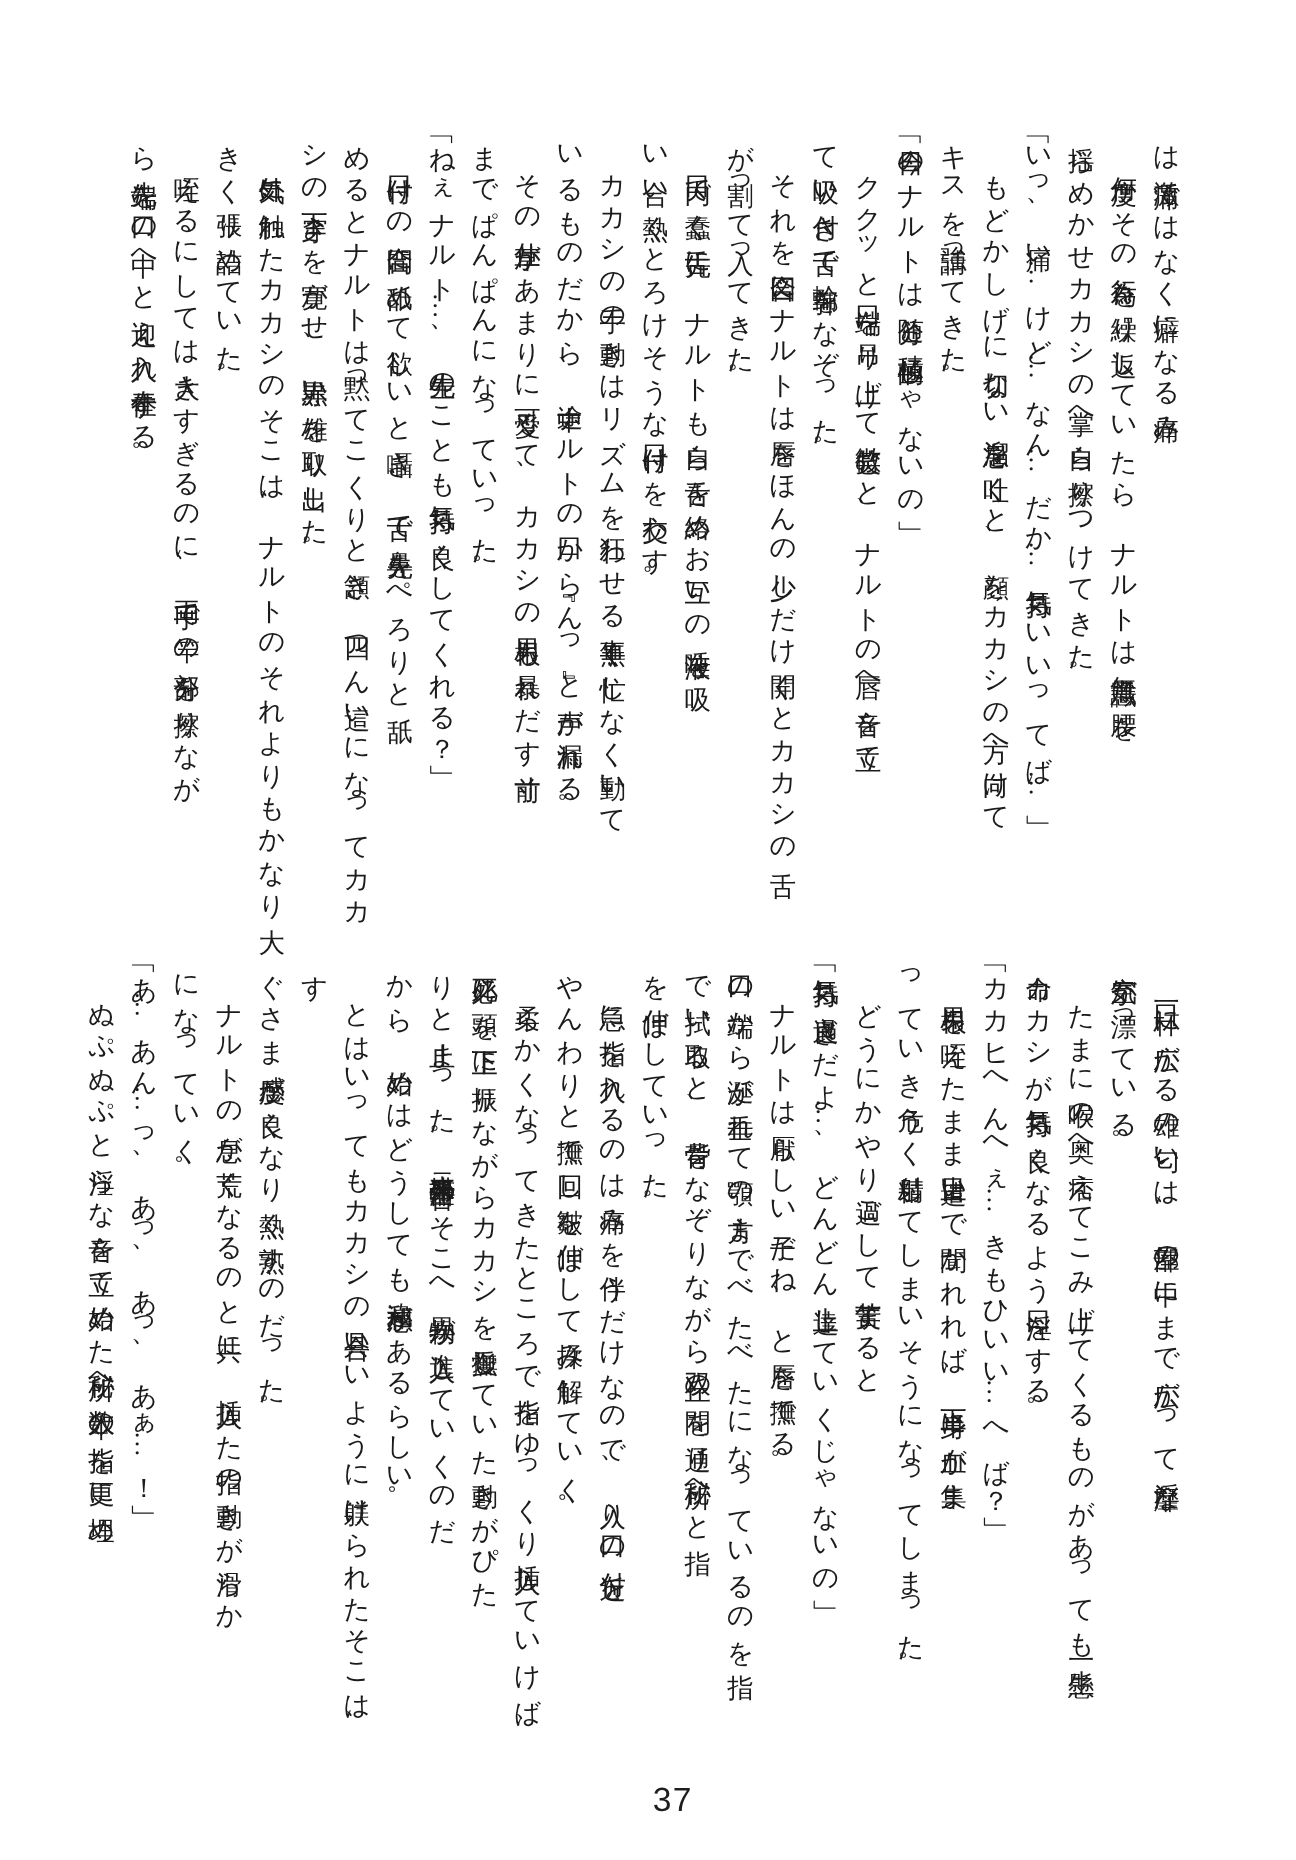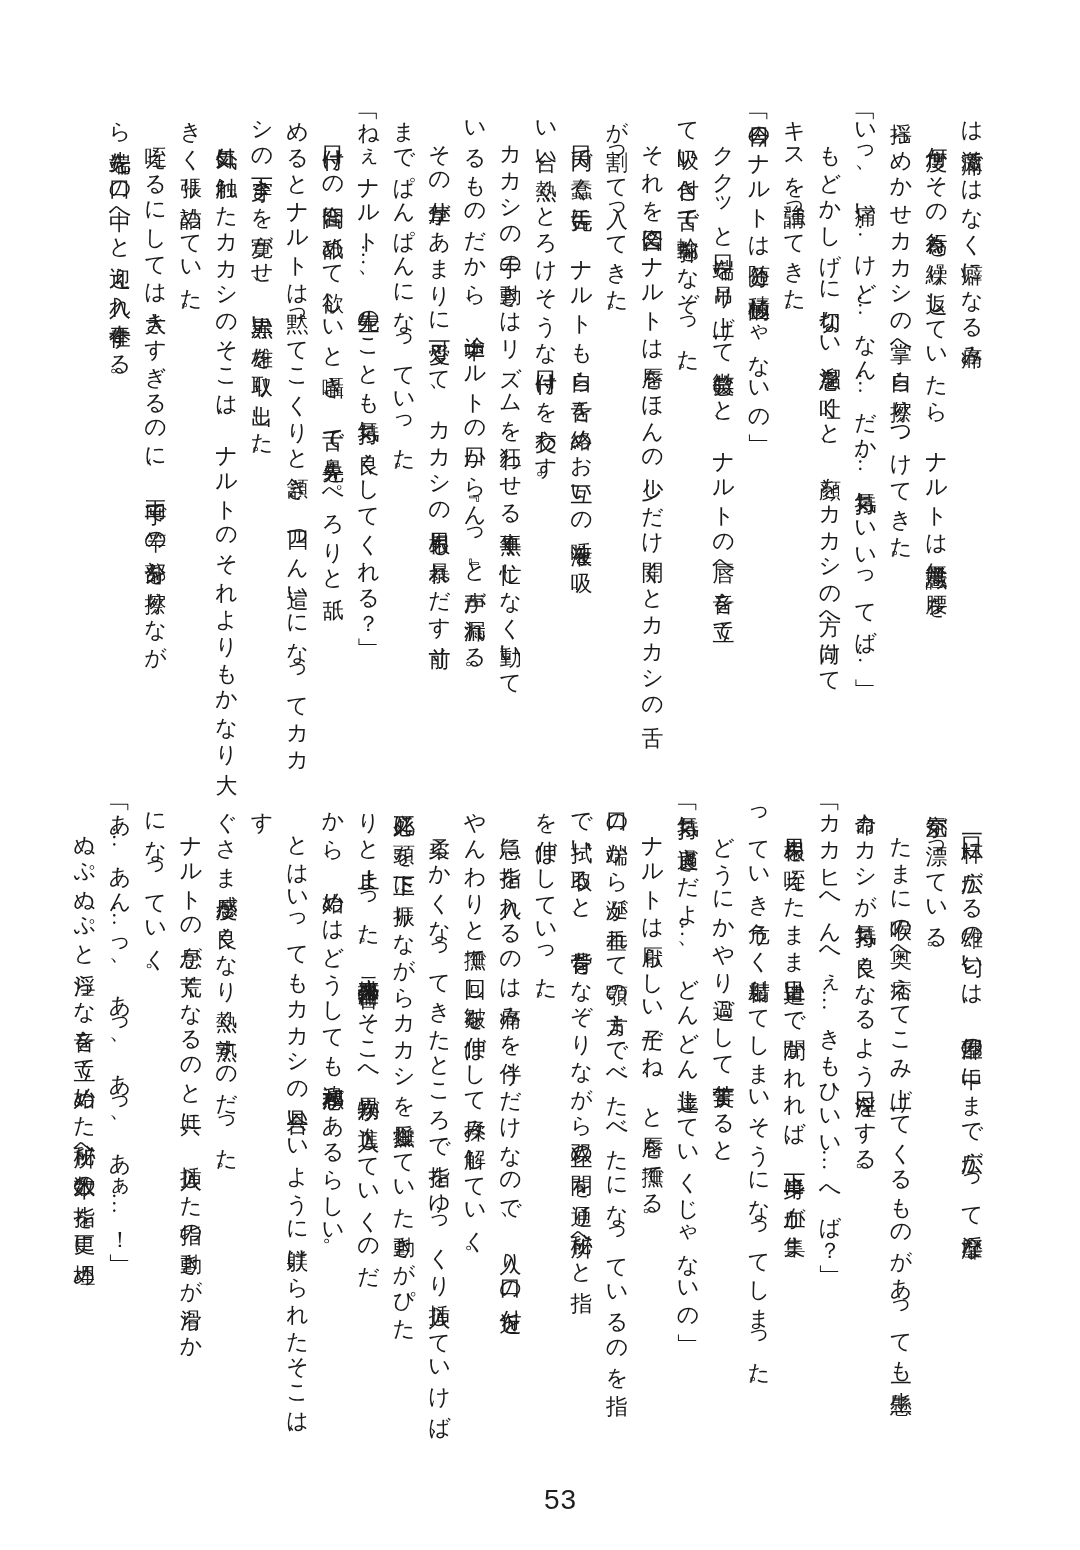--- a/index.html
+++ b/index.html
@@ -99,14 +99,14 @@
       <div class="tcol">必死に頭を上下に振りながらカカシを愛撫していた動きがぴた</div>
       <div class="tcol">りと止まった。元来排泄器官のそこへ異物が進入していくのだ</div>
       <div class="tcol">から、始めはどうしても違和感があるらしい。</div>
       <div class="tcol indent">とはいってもカカシの具合いいように躾けられたそこは、す</div>
       <div class="tcol">ぐさま感度が良くなり熱く熟すのだった。</div>
       <div class="tcol indent">ナルトの息が荒くなるのと共に、挿入した指の動きが滑らか</div>
       <div class="tcol">になっていく。</div>
       <div class="tcol">「あ…あん…っ、あっ、あっ、あぁ…！」</div>
       <div class="tcol indent">ぬぷぬぷと淫らな音を立て始めた秘所へ数本の指を更に埋め</div>
     </div>
-  <div class="page-number">53</div>
+  <div class="page-number">37</div>
 </div>
 
 </body></html>

